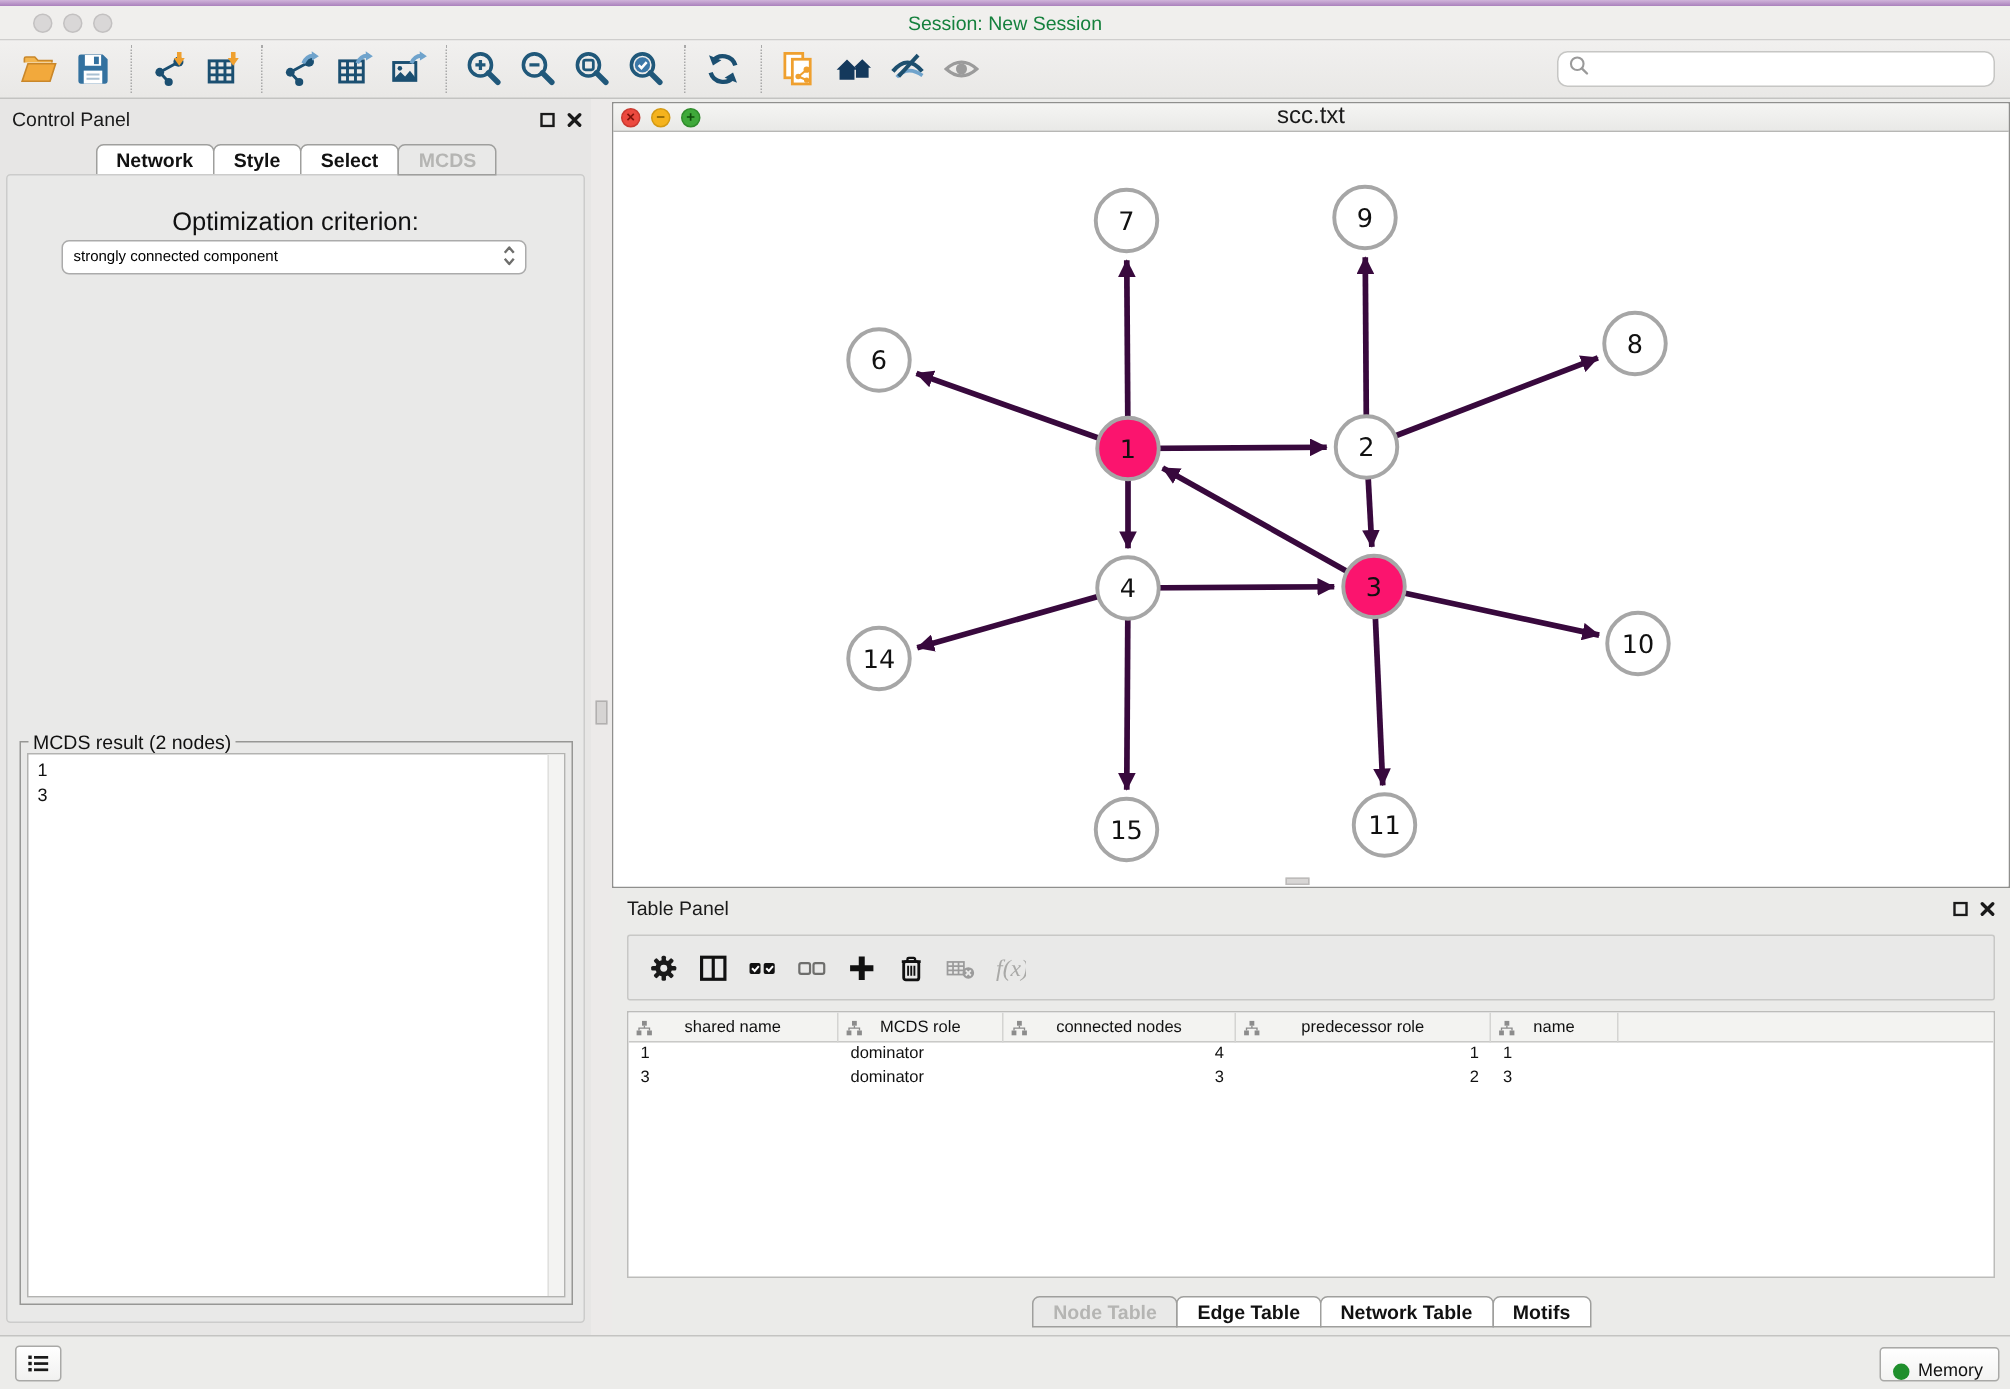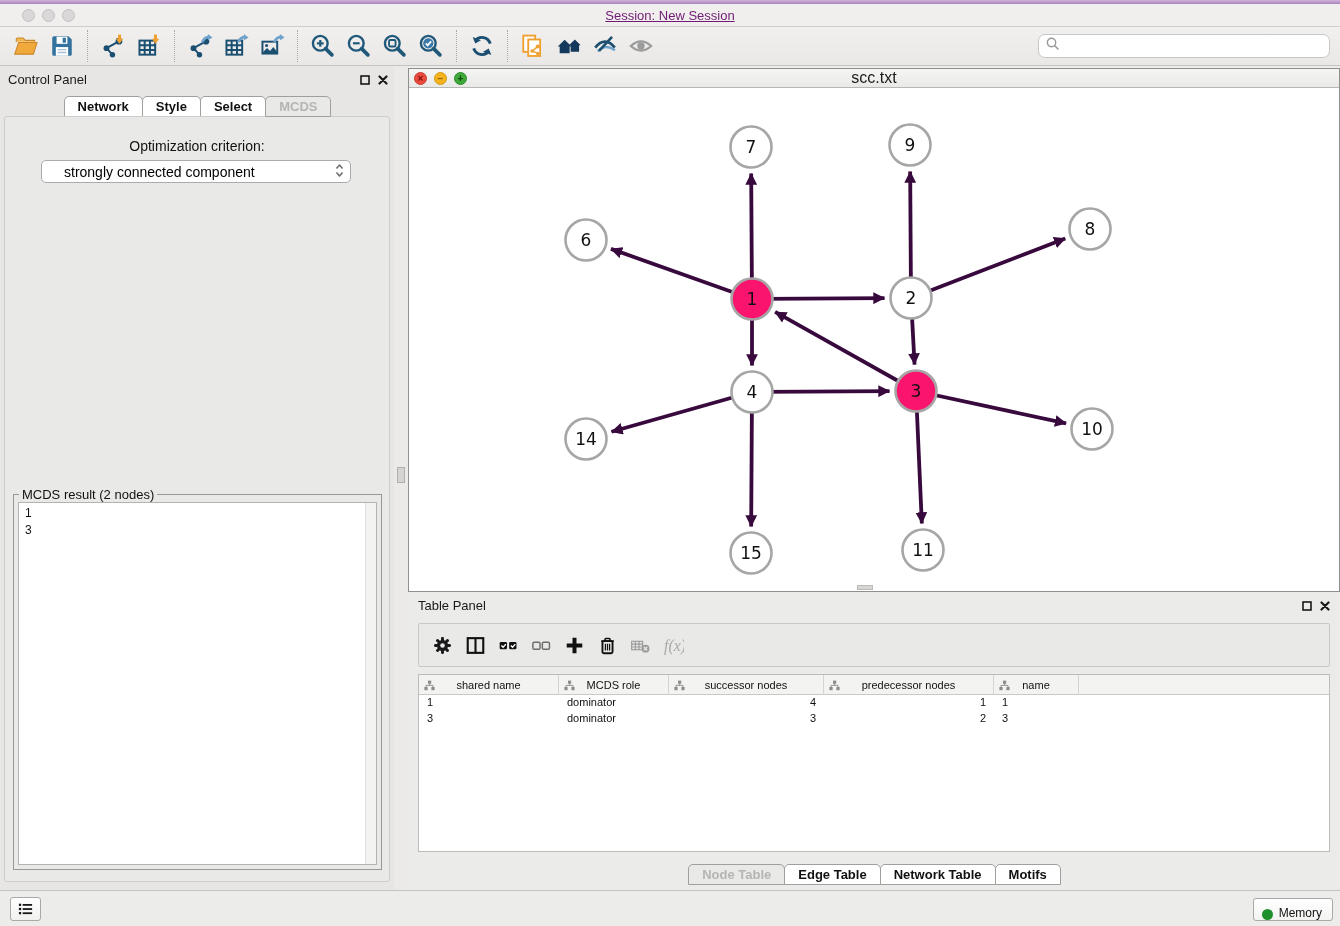--- a/index.html
+++ b/index.html
@@ -9,21 +9,21 @@
     background:#ececea; font-family:"Liberation Sans", sans-serif;
     -webkit-font-smoothing:antialiased;
   }
   
   .purple-strip { position:absolute; top:0; left:0; right:0; height:4px;
     background:linear-gradient(#d0b4da,#aa81bc); }
   .app-titlebar { position:absolute; top:4px; left:0; right:0; height:23px;
     background:#f0efed; border-bottom:1px solid #cfcecd; }
   .traffic-gray { position:absolute; top:5px; width:13px; height:13px; border-radius:50%;
     background:#d9d7d7; border:1px solid #c3c1c1; }
-  .app-title { text-align:center; line-height:23px; font-size:13px; color:#701a75;text-decoration:underline; }
+  .app-title { text-align:center; line-height:23px; font-size:13px; color:#15803d; }
   .toolbar { position:absolute; top:27px; left:0; right:0; height:39px;
     background:linear-gradient(#f1f0ef,#e9e8e6); border-bottom:1px solid #c3c3c1;
     display:flex; align-items:center; padding-left:8px; }
   .tb-btn { width:36px; height:32px; display:flex; align-items:center; justify-content:center;
     background:none; border:none; padding:0; cursor:pointer; }
   .tb-btn.disabled { cursor:default; }
   .tb-sep { width:1px; height:32px; border-left:1px dotted #a9a9a9; margin:0 7px; }
   .search-wrap { position:absolute; right:10px; top:7px; width:292px; height:24px;
     background:#fff; border:1px solid #c6c6c4; border-radius:7px;
     display:flex; align-items:center; padding-left:6px; }
@@ -38,24 +38,24 @@
   .close-btn { position:absolute; top:7px; background:none; border:none; padding:0; cursor:pointer; }
   .cp-float { right:24px; } .cp-close { right:6px; }
   .tabs-row { position:absolute; left:0; right:0; display:flex; justify-content:center; }
   .cp-tabs { top:30px; }
   .tab { height:21px; line-height:20px; padding:0 13px; font-size:13px; font-weight:bold;
     background:#fff; border:1px solid #9f9f9d; border-radius:5px 5px 0 0; margin-right:-1px;
     color:#111; cursor:pointer; position:relative;text-align:center; }
   .tab.selected { background:#e9e9e8; color:#b5b5b3; z-index:2; }
   .cp-card { position:absolute; left:4px; right:4px; top:50px; bottom:8px;
     background:#e9e9e8; border:1px solid #cccccb; border-radius:3px; }
-  .opt-label { position:absolute; left:0; right:0; top:21px; text-align:center; font-size:14px; color:#111; }
+  .opt-label { position:absolute; left:0; right:0; top:21px; text-align:center; font-size:17px; color:#111; }
   .criterion-select { position:absolute; left:36px; width:310px; top:43px; height:23px;
     background:#fff; border:1px solid #ababab; border-radius:5px; display:flex; align-items:center;
-    font-size:14px; padding-left:22px; cursor:pointer; }
+    font-size:10px; padding-left:7px; cursor:pointer; }
   .criterion-select .spin { margin-left:auto; margin-right:6px; }
   .btn-row { position:absolute; left:0; right:0; top:76px; display:flex; justify-content:center; gap:14px; }
   .push-btn { height:23px; padding:0 15px; font-size:13px; font-family:"Liberation Sans",sans-serif;
     background:linear-gradient(#ffffff,#f2f2f1); border:1px solid #a6a6a4; border-radius:5px; cursor:pointer; }
   .result-group { position:absolute; left:8px; right:7px; top:377px; bottom:11px;
     border:1px solid #979795; }
   .result-legend { position:absolute; top:-8px; left:5px; background:#e9e9e8; padding:0 3px;
     font-size:13px; color:#111; }
   .result-area { position:absolute; left:4px; right:4px; top:7px; bottom:4px; background:#fff;
     border:1px solid #b3b3b1; }
@@ -519,32 +519,32 @@
         </div>
         <div class="th" style="width: 155px;">
           <svg width="11" height="11" viewBox="0 0 11 11">
             <g fill="#8c8c8c">
               <rect x="4" y="0.6" width="3.2" height="3.2"></rect>
               <rect x="0.4" y="7" width="3.2" height="3.2"></rect>
               <rect x="7.4" y="7" width="3.2" height="3.2"></rect>
             </g>
             <path d="M5.6 3.8 V5.4 M2 7 V5.4 H9 V7" fill="none" stroke="#8c8c8c" stroke-width="0.9"></path>
           </svg>
-          <span>successor nodes</span>
+          <span>connected nodes</span>
         </div>
         <div class="th" style="width: 170px;">
           <svg width="11" height="11" viewBox="0 0 11 11">
             <g fill="#8c8c8c">
               <rect x="4" y="0.6" width="3.2" height="3.2"></rect>
               <rect x="0.4" y="7" width="3.2" height="3.2"></rect>
               <rect x="7.4" y="7" width="3.2" height="3.2"></rect>
             </g>
             <path d="M5.6 3.8 V5.4 M2 7 V5.4 H9 V7" fill="none" stroke="#8c8c8c" stroke-width="0.9"></path>
           </svg>
-          <span>predecessor nodes</span>
+          <span>predecessor role</span>
         </div>
         <div class="th" style="width: 85px;">
           <svg width="11" height="11" viewBox="0 0 11 11">
             <g fill="#8c8c8c">
               <rect x="4" y="0.6" width="3.2" height="3.2"></rect>
               <rect x="0.4" y="7" width="3.2" height="3.2"></rect>
               <rect x="7.4" y="7" width="3.2" height="3.2"></rect>
             </g>
             <path d="M5.6 3.8 V5.4 M2 7 V5.4 H9 V7" fill="none" stroke="#8c8c8c" stroke-width="0.9"></path>
           </svg>

